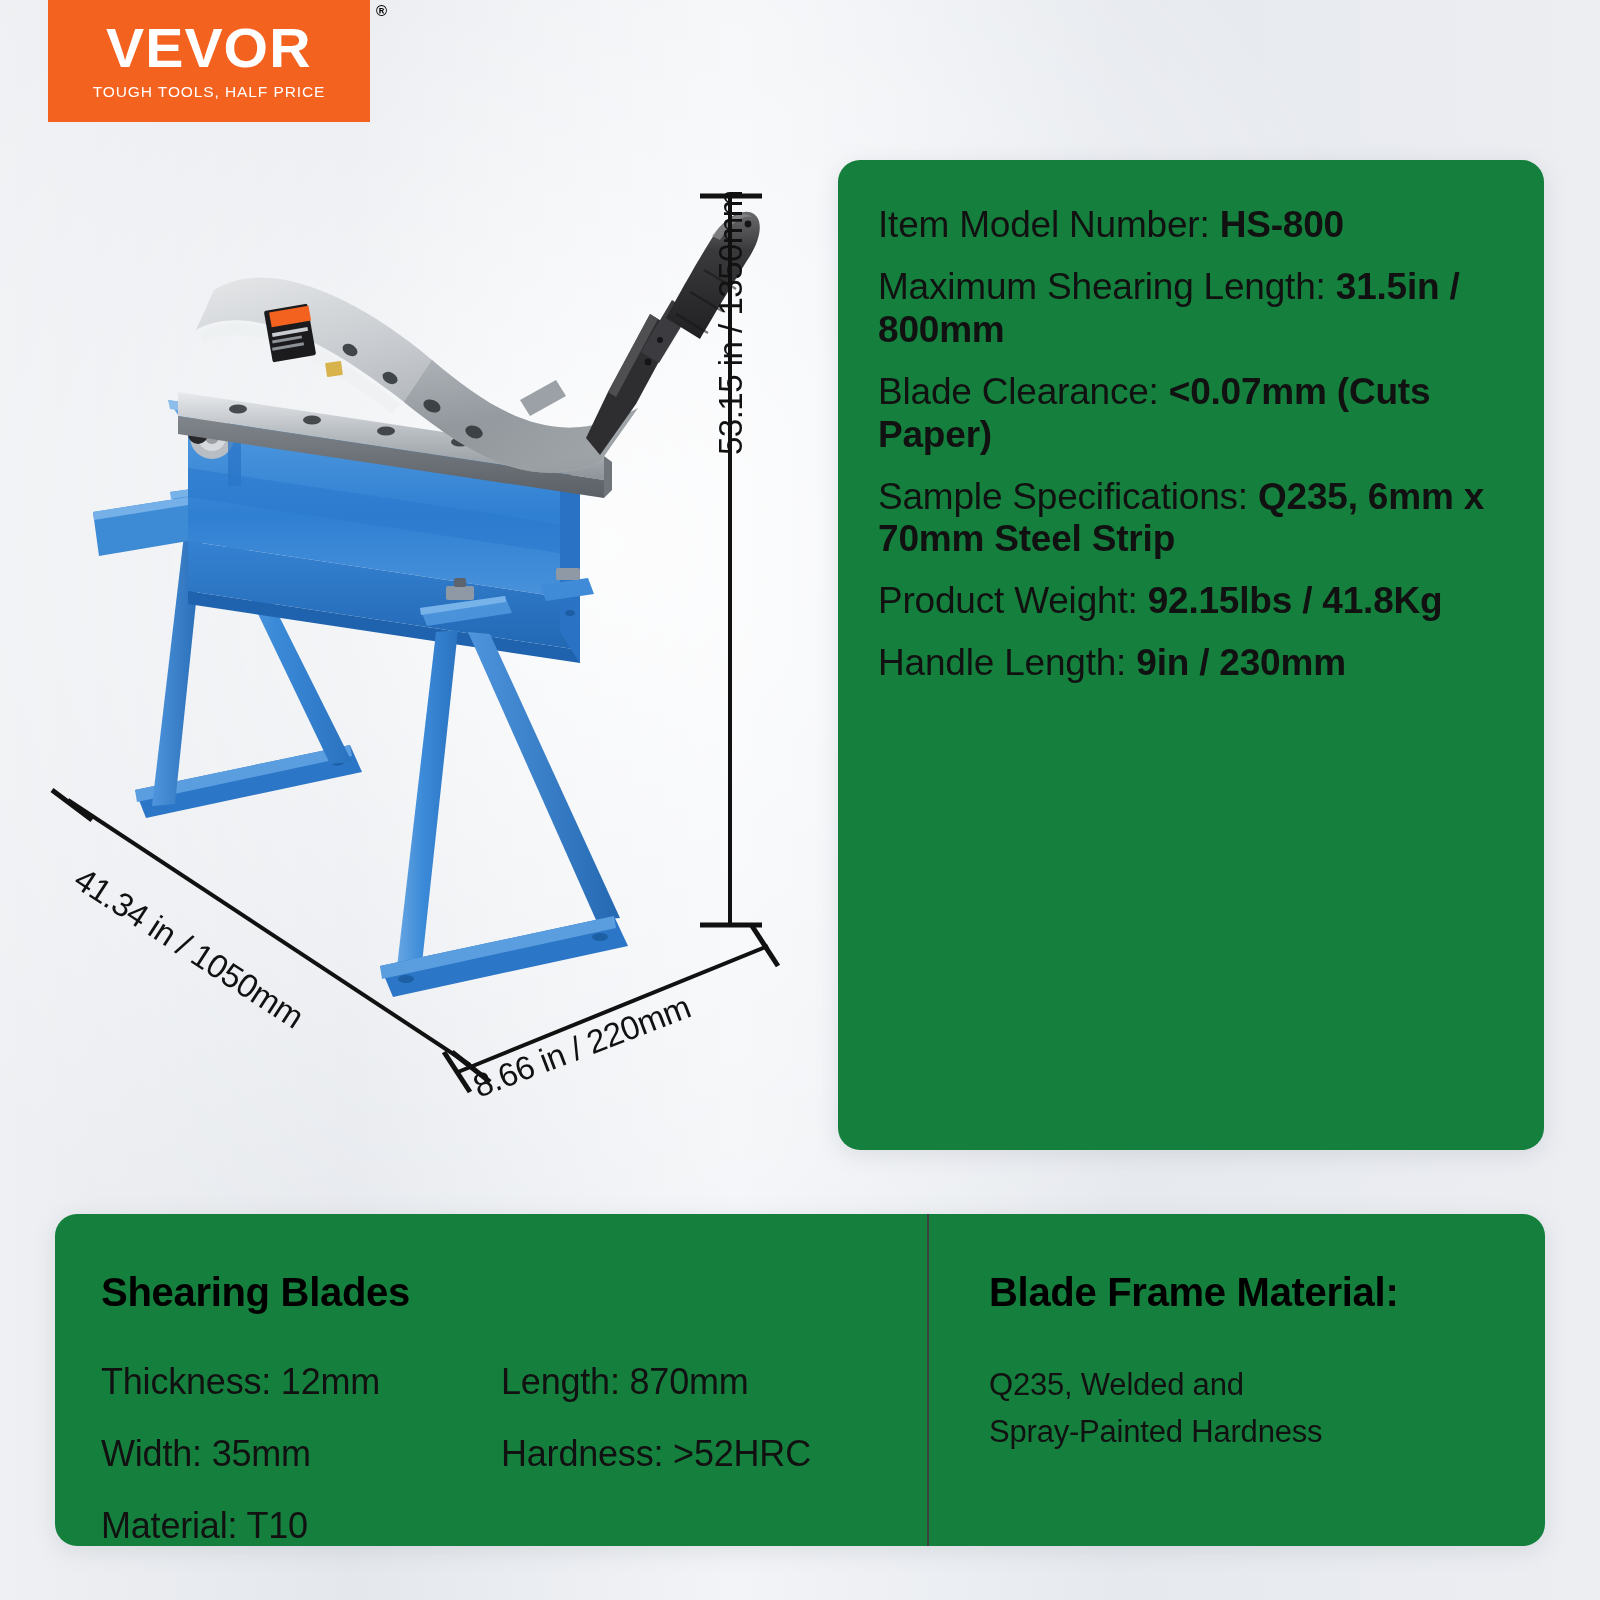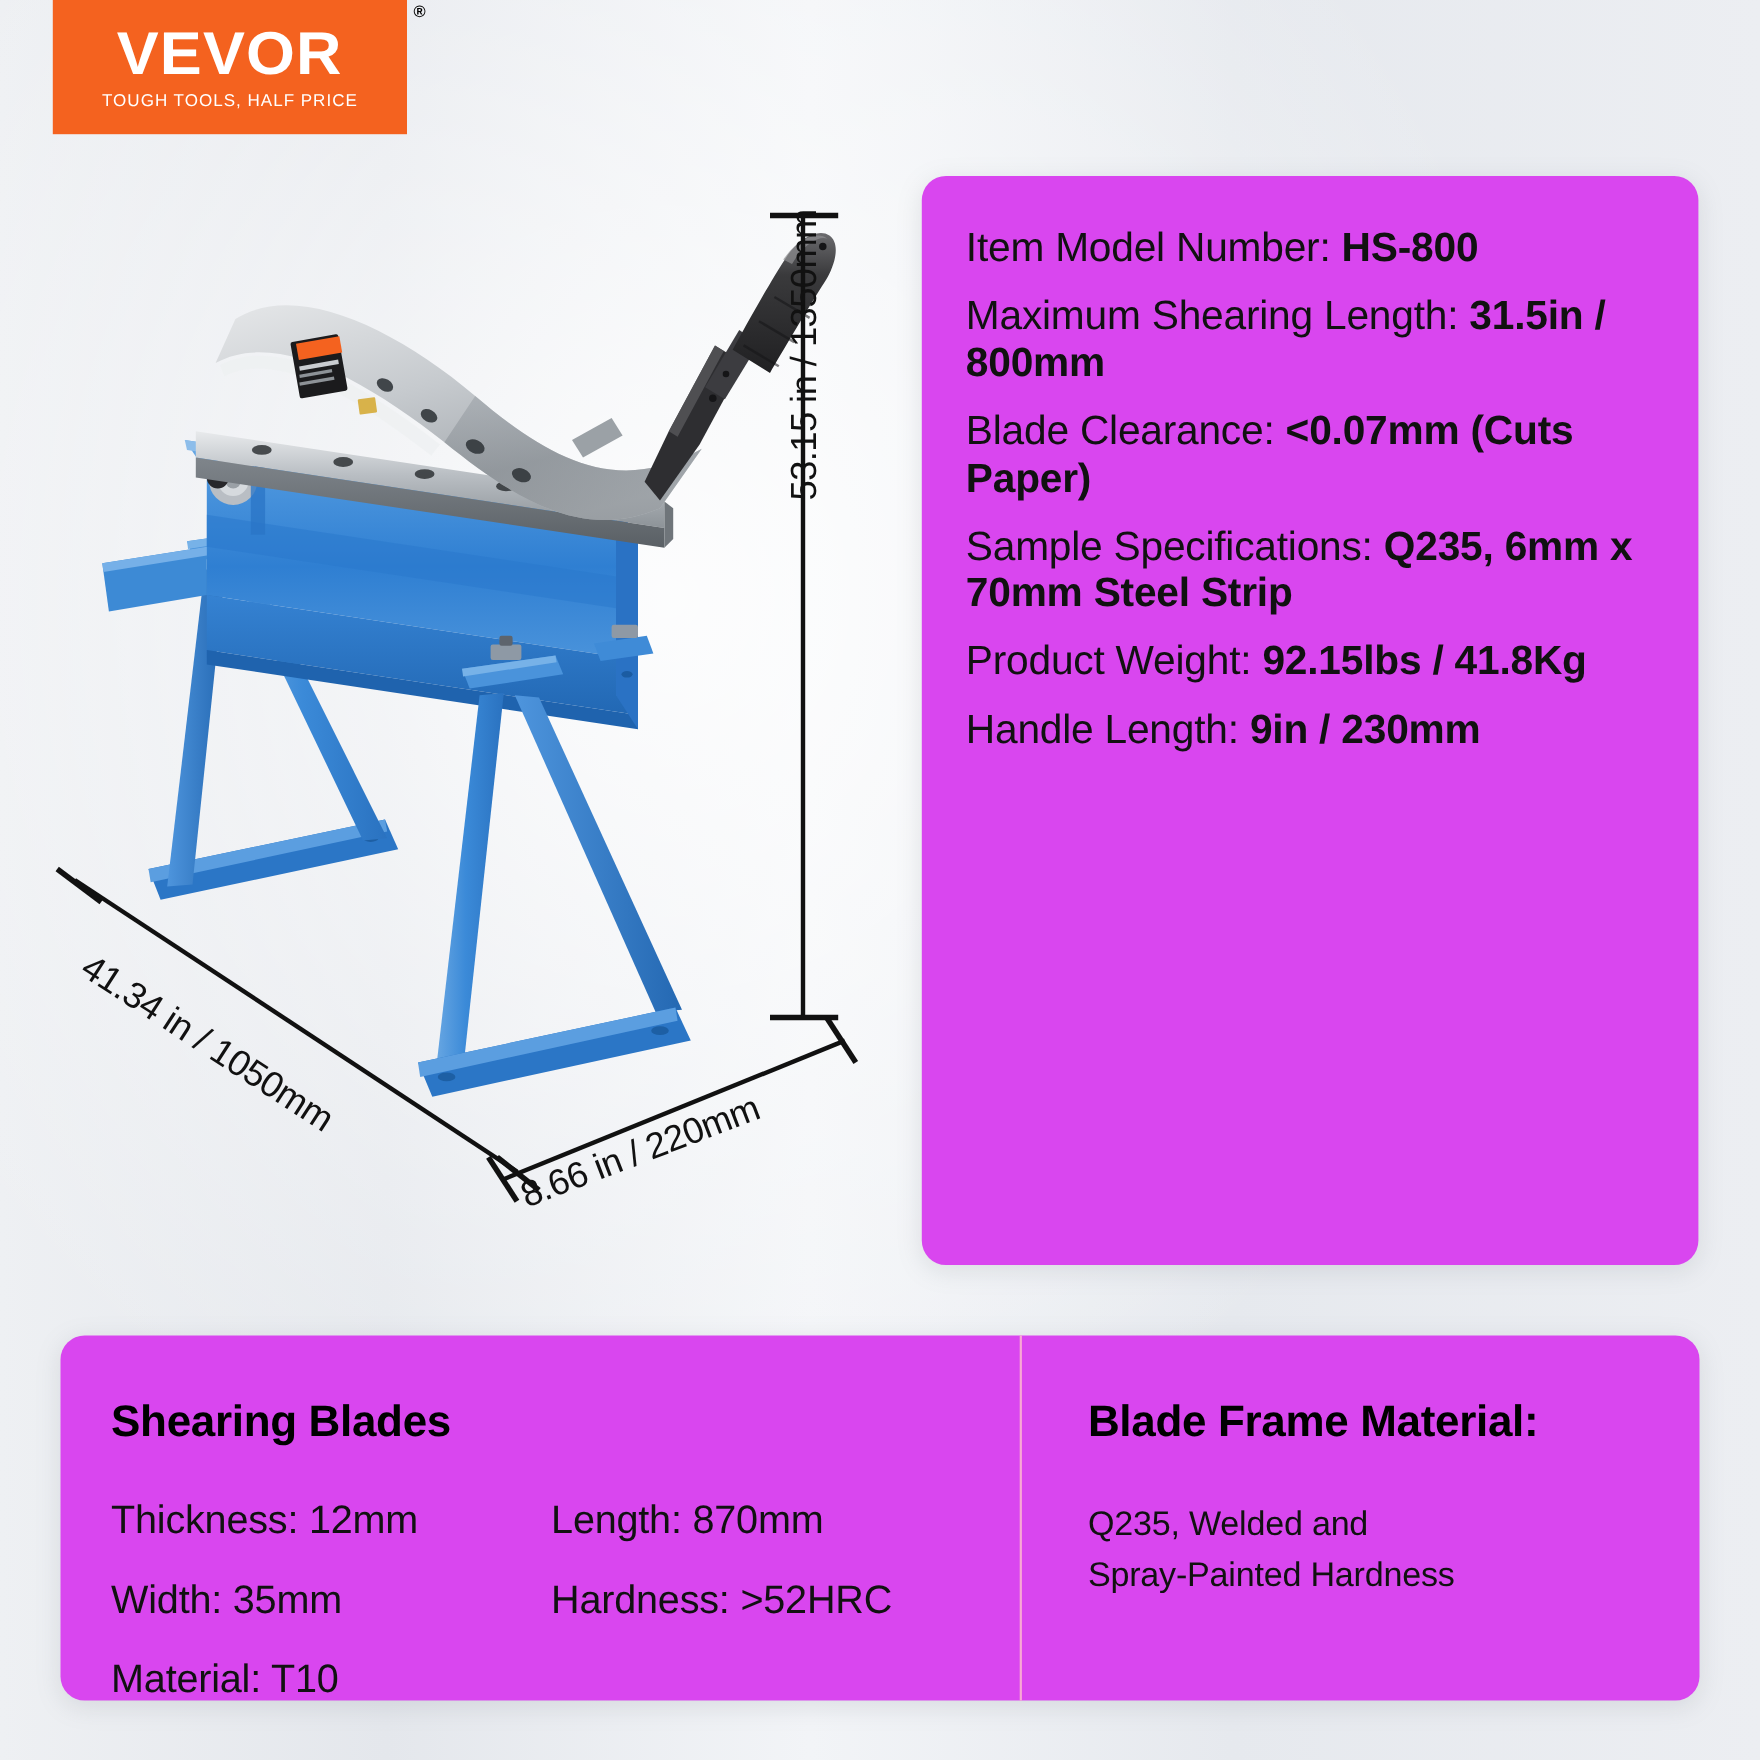--- a/index.html
+++ b/index.html
@@ -36,37 +36,37 @@
   }
   #logo-reg{
     position:absolute; right:-17px; top:2px; font-size:15px; font-weight:bold;
   }
   #logo-tag{
     font-size:15.5px; font-weight:normal; color:#fff; letter-spacing:.9px; margin-top:7px;
   }
 
   
   .card{
-    position:absolute; background:#d946ef; border-radius:22px;
+    position:absolute; background:#15803d; border-radius:22px;
     box-shadow:0 5px 22px rgba(120,128,140,.18); z-index:5;
   }
   #spec-card{ left:838px; top:160px; width:706px; height:990px; }
   #bottom-card{ left:55px; top:1214px; width:1490px; height:332px; }
 
   #spec-list{
     padding:44px 34px 0 40px;
     display:flex; flex-direction:column; gap:19px;
   }
   .spec-row{ font-size:37px; line-height:1.16; color:#111; letter-spacing:-.2px; }
   .spec-row b{ font-weight:bold; }
 
   
   #bottom-inner{ display:flex; height:100%; }
   #blades-col{ width:872px; padding:56px 0 0 46px; position:relative; }
-  #frame-col{ flex:1; padding:56px 0 0 60px; border-left:2px solid #f9a8d4; }
+  #frame-col{ flex:1; padding:56px 0 0 60px; border-left:2px solid #404040; }
   .card-title{ font-size:40px; font-weight:bold; color:#000; margin-bottom:46px; letter-spacing:-.3px; }
   .blade-grid{ display:grid; grid-template-columns:400px 1fr; row-gap:30px; }
   .blade-cell{ font-size:36px; color:#111; letter-spacing:-.2px; }
   .frame-line{ font-size:31px; color:#111; line-height:1.52; letter-spacing:-.2px; }
 
   
   #scene{ position:absolute; left:0; top:0; width:838px; height:1160px; z-index:3; }
   #scene svg{ width:100%; height:100%; display:block; }
 
   

